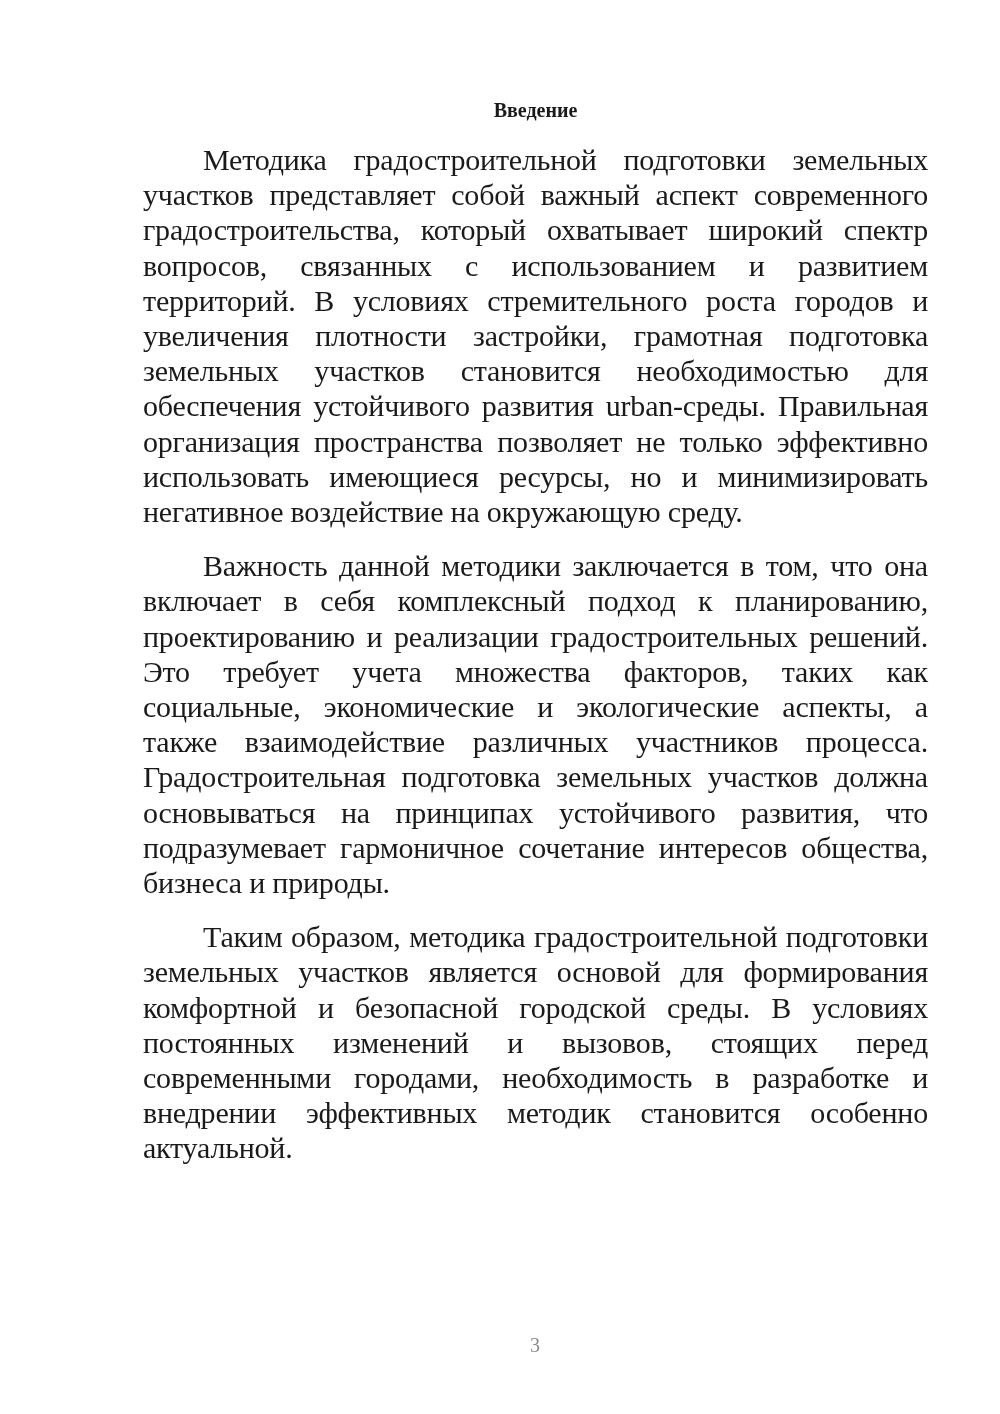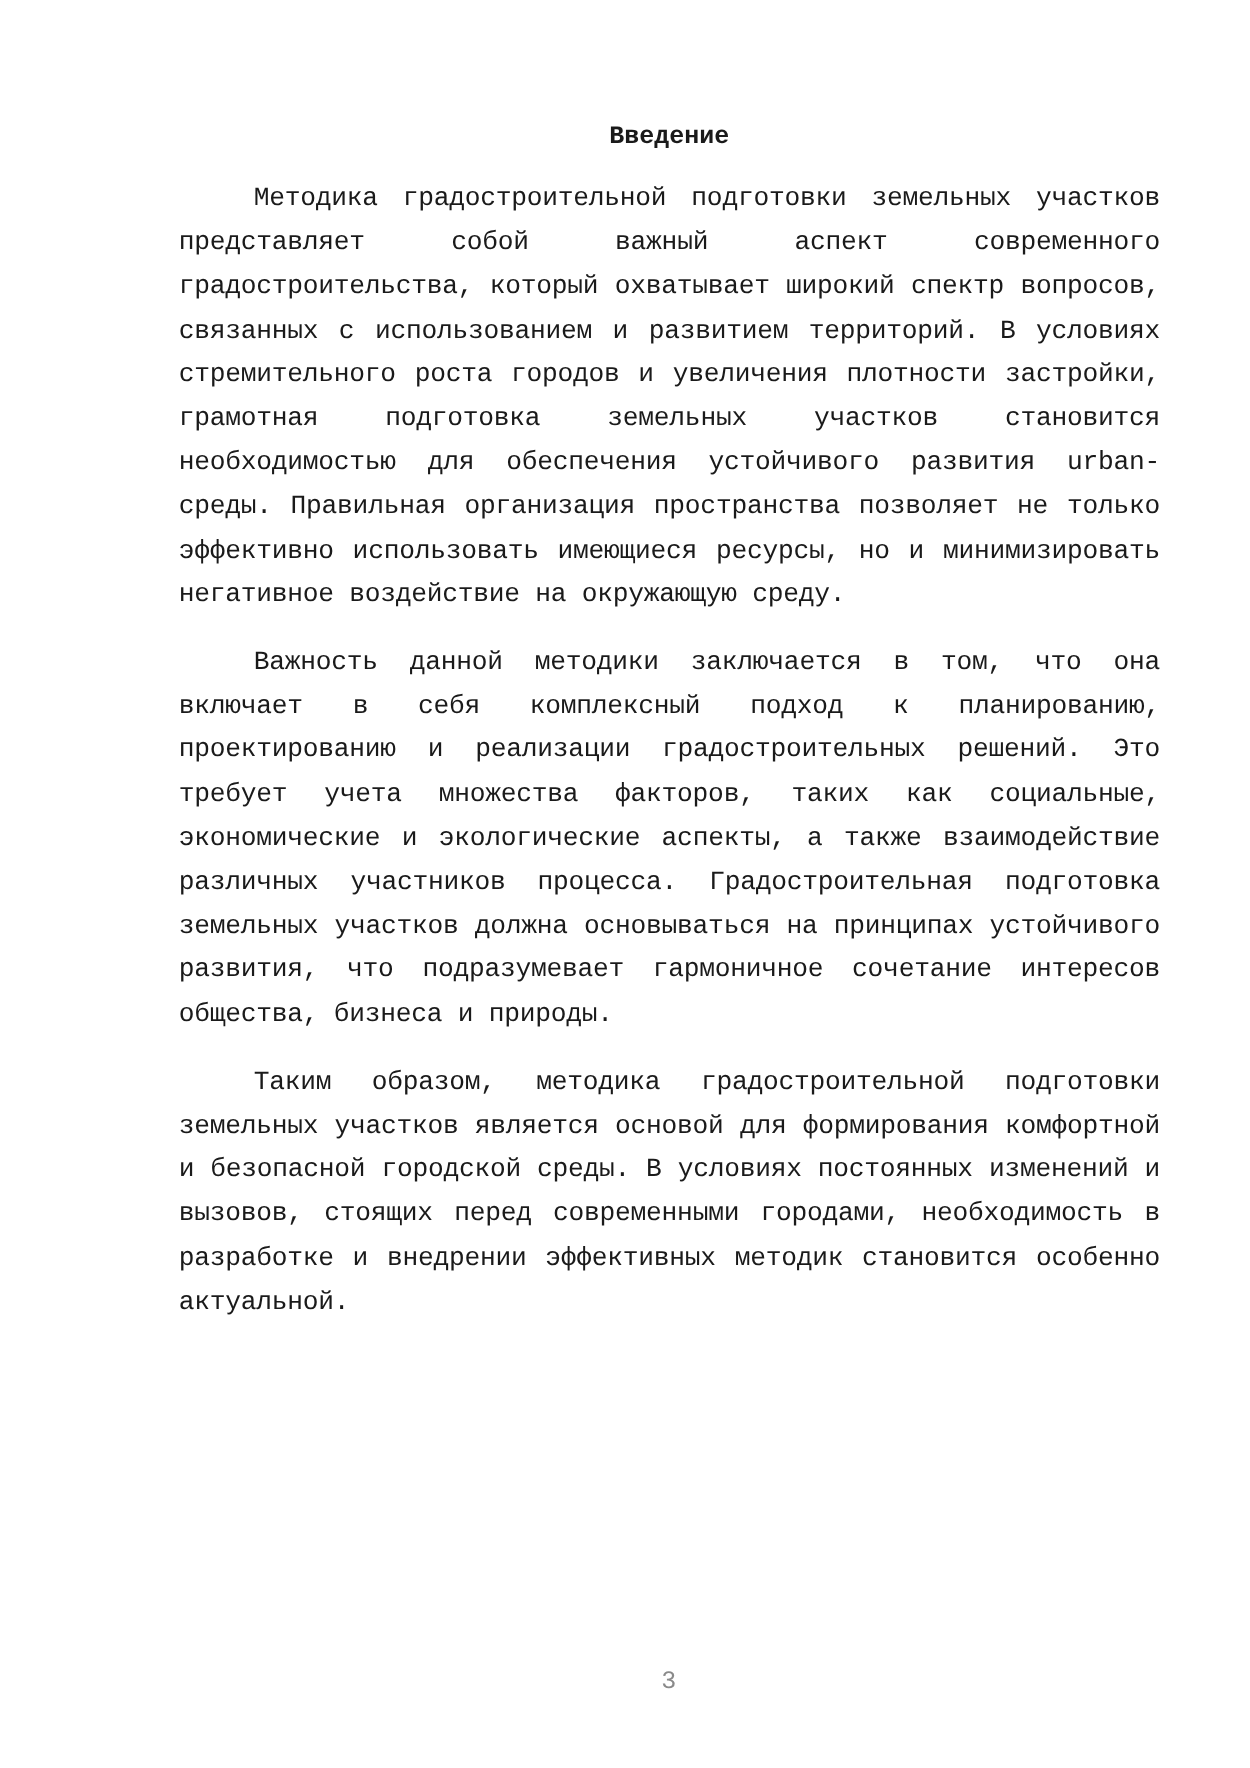--- a/index.html
+++ b/index.html
@@ -1,33 +1,33 @@
 <!DOCTYPE html>
 <html><head>
 <meta charset="utf-8">
 <style>
   html, body { margin: 0; padding: 0; background: #ffffff; }
   body { width: 1000px; height: 1414px; position: relative; overflow: hidden; }
   .page {
     position: absolute; left: 0; top: 0; width: 1000px; height: 1414px;
     background: #ffffff;
-    font-family: Liberation Mono, monospace;
+    font-family: Liberation Serif, serif;
     color: #1a1a1a;
   }
   .title {
     position: absolute; left: 143px; width: 785px; top: 96px;
     text-align: center; font-weight: bold; font-size: 20px; line-height: 28px;
     padding-left: 0;
   }
   .body {
     position: absolute; left: 143px; width: 785px; top: 142px;
   }
   .para {
     margin: 0 0 19px 0;
-    font-size: 21px; line-height: 35.2px;
+    font-size: 30px; line-height: 35.2px;
     text-align: justify; text-indent: 60px;
     letter-spacing: -0.2px;
     word-spacing: 0px;
   }
   .page-number {
     position: absolute; top: 1334px; left: 0; width: 1070px;
     text-align: center; font-size: 20px; color: #8a8a8a;
   }
 </style>
 </head>

